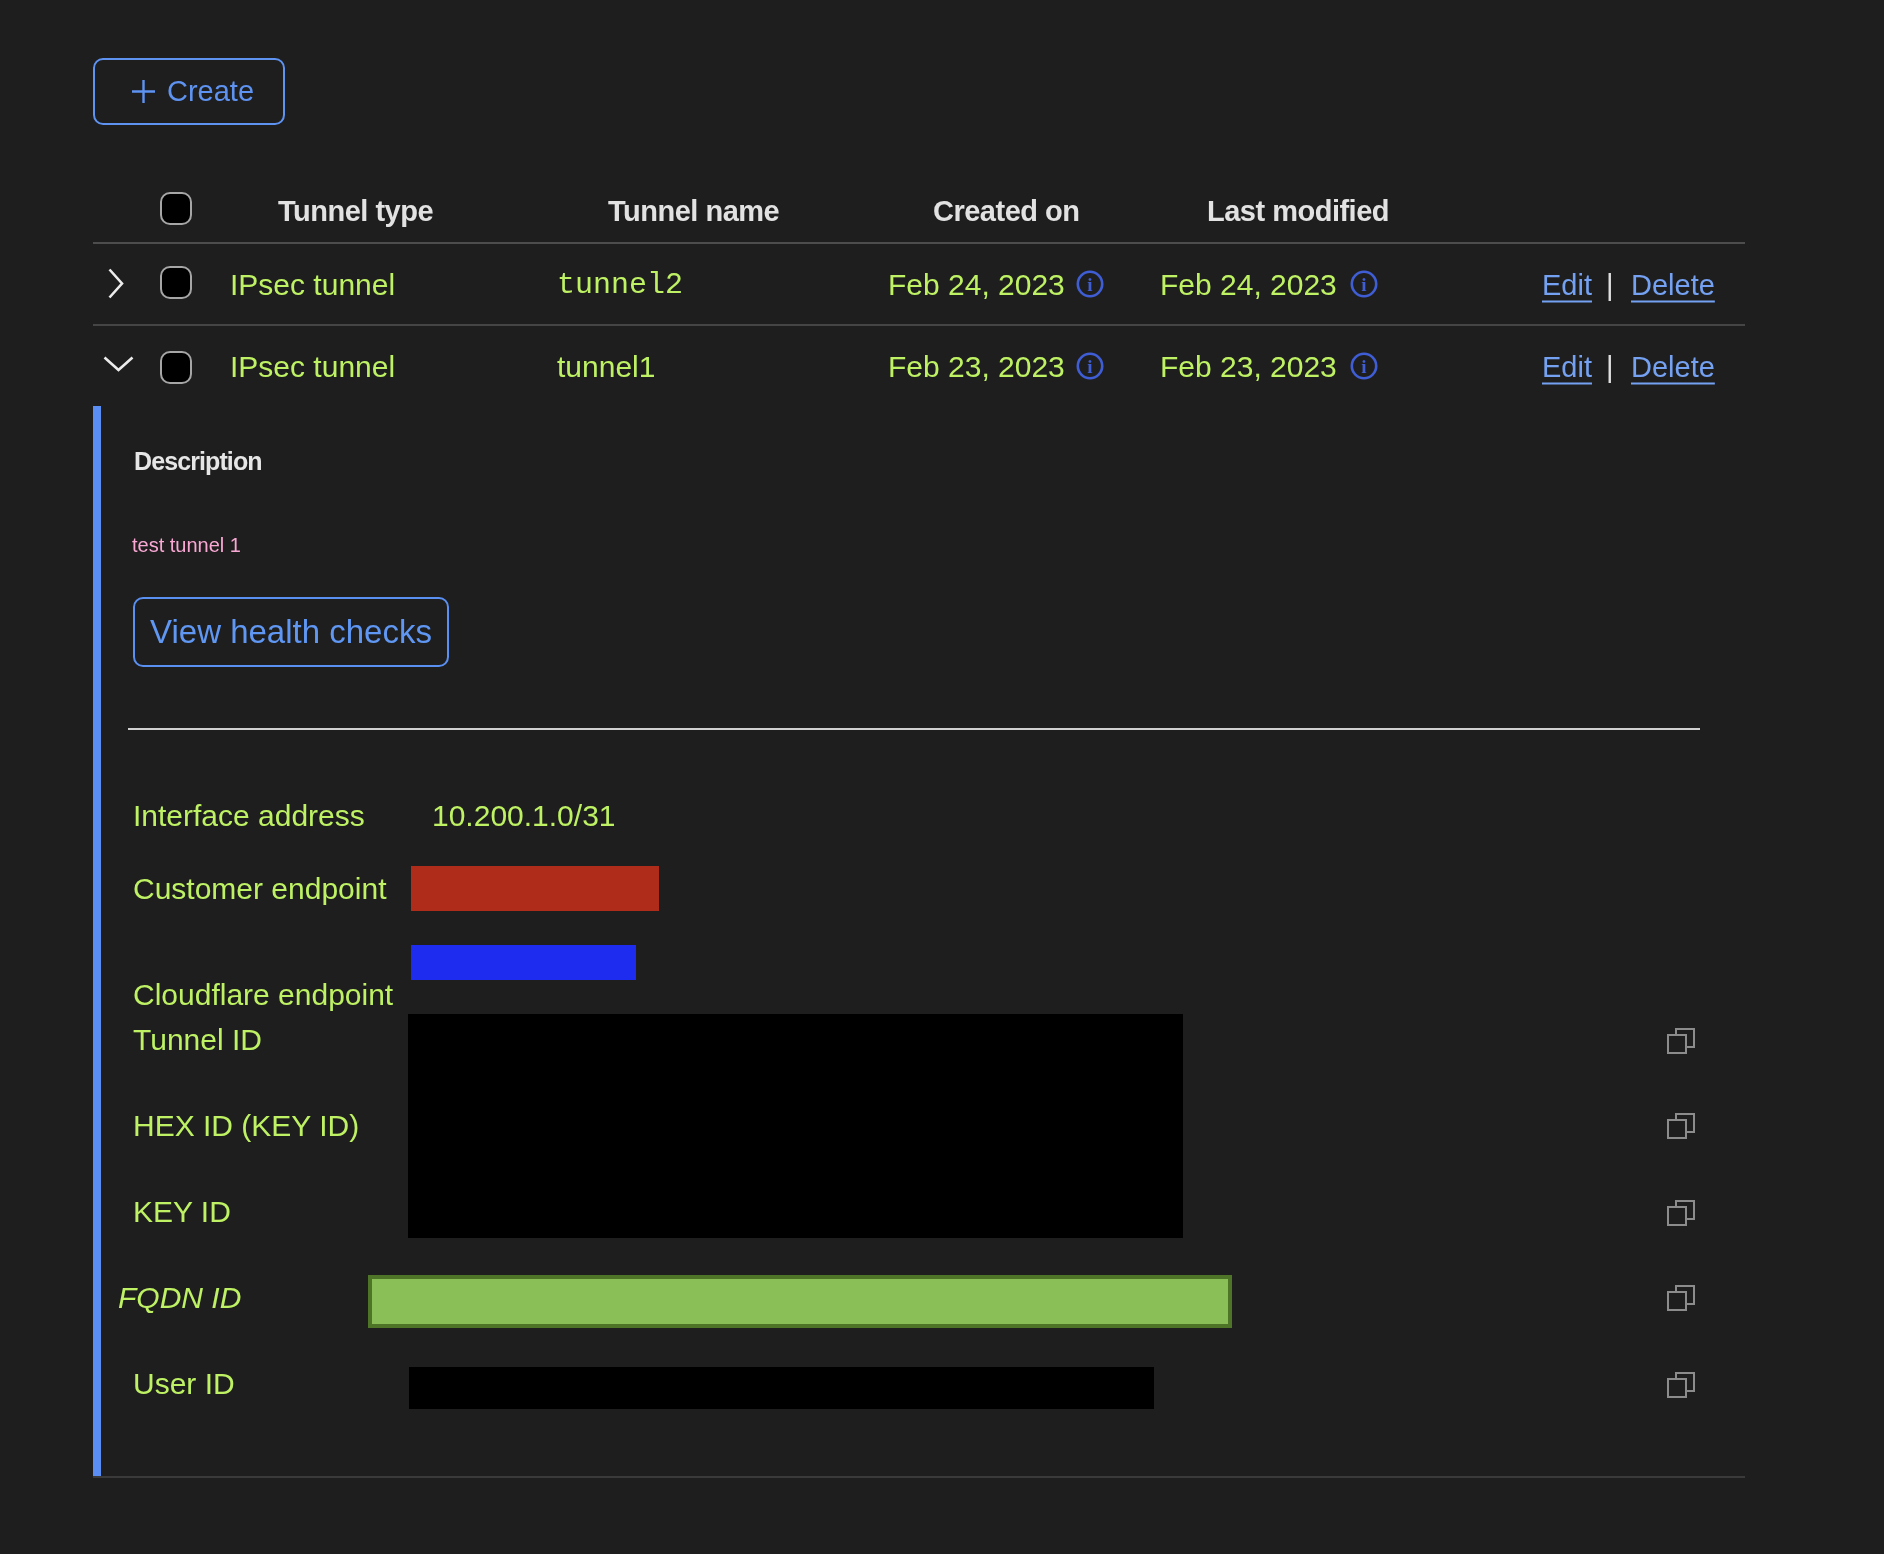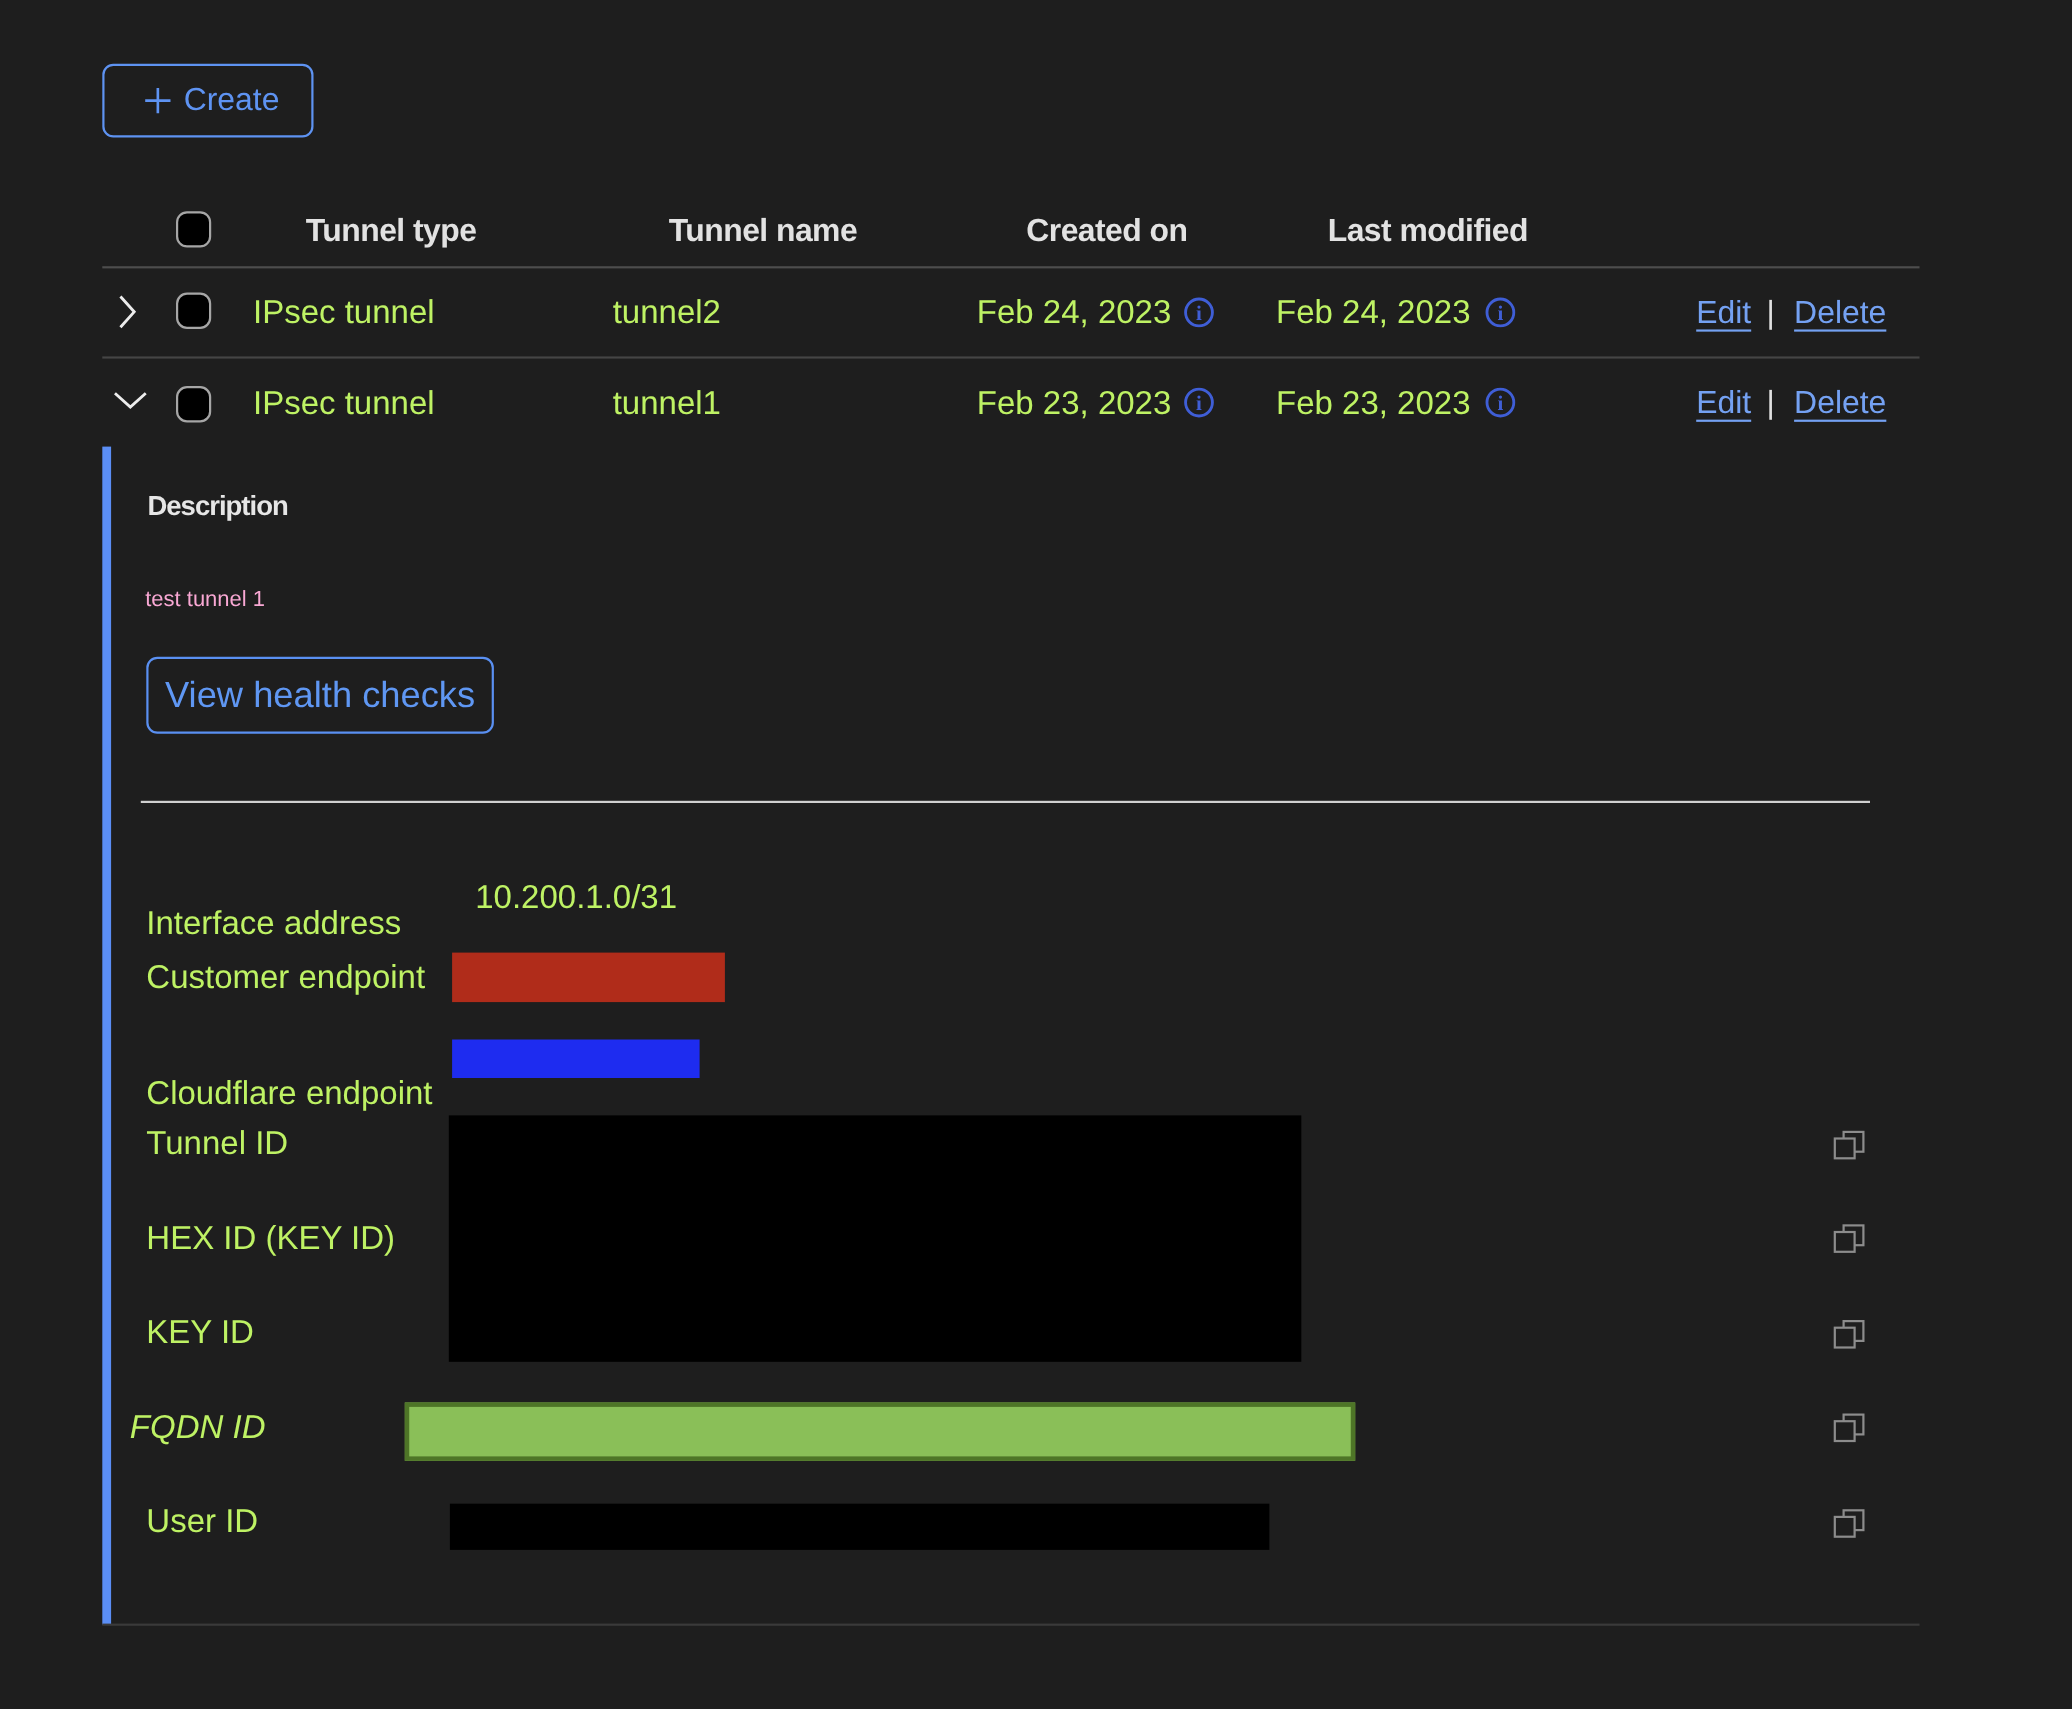--- a/index.html
+++ b/index.html
@@ -33,21 +33,21 @@
 <div class="abs vc hdr" style="left:560px;top:211px;">Tunnel name</div>
 <div class="abs vc hdr" style="left:885px;top:211px;">Created on</div>
 <div class="abs vc hdr" style="left:1159px;top:211px;">Last modified</div>
 <div class="hline" style="left:93px;top:242px;width:1652px;background:#4d4d4d;"></div>
 
 <svg class="abs" style="left:106px;top:267px;" width="19" height="33" viewBox="0 0 19 33">
   <polyline points="3.5,2.5 16,16.5 3.5,30.5" fill="none" stroke="#ececec" stroke-width="2.6"></polyline>
 </svg>
 <div class="checkbox" style="left:160px;top:266px;"></div>
 <div class="abs vc lbl" style="left:230px;top:285px;">IPsec tunnel</div>
-<div class="abs vc lbl" style="left:557px;top:285px;">tunnel2</div>
+<div class="abs vc lbl" style="left:557px;top:285px;font-family:Liberation Mono, monospace;">tunnel2</div>
 <div class="abs vc lbl" style="left:888px;top:285px;">Feb 24, 2023</div>
 <svg class="abs" style="left:1076px;top:270px;" width="28" height="28" viewBox="0 0 28 28">
   <circle cx="14" cy="14" r="12.2" fill="none" stroke="#3f5ed6" stroke-width="2.6"></circle>
   <text x="14" y="21" font-family="Liberation Serif, serif" font-size="19" font-weight="700" fill="#3f5ed6" text-anchor="middle">i</text>
 </svg>
 <div class="abs vc lbl" style="left:1160px;top:285px;">Feb 24, 2023</div>
 <svg class="abs" style="left:1350px;top:270px;" width="28" height="28" viewBox="0 0 28 28">
   <circle cx="14" cy="14" r="12.2" fill="none" stroke="#3f5ed6" stroke-width="2.6"></circle>
   <text x="14" y="21" font-family="Liberation Serif, serif" font-size="19" font-weight="700" fill="#3f5ed6" text-anchor="middle">i</text>
 </svg>
@@ -80,21 +80,21 @@
 
 <div class="abs vc" style="left:134px;top:461px;font-size:25px;font-weight:600;color:#e6e6e6;letter-spacing:-0.9px;">Description</div>
 <div class="abs vc" style="left:132px;top:545px;font-size:20px;color:#f9a8d4;">test tunnel 1</div>
 
 <div class="abs" style="left:133px;top:597px;width:316px;height:70px;box-sizing:border-box;border:2px solid #5a90f2;border-radius:10px;display:flex;align-items:center;justify-content:center;">
   <span style="font-size:33px;color:#5f97f3;">View health checks</span>
 </div>
 
 <div class="hline" style="left:128px;top:728px;width:1572px;background:#d0d0d0;"></div>
 
-<div class="abs vc lbl" style="left:133px;top:816px;margin-top:24px;">Interface address</div>
+<div class="abs vc lbl" style="left:133px;top:816px;">Interface address</div>
 <div class="abs vc lbl" style="left:432px;top:816px;">10.200.1.0/31</div>
 
 <div class="abs vc lbl" style="left:133px;top:889px;">Customer endpoint</div>
 <div class="abs" style="left:411px;top:866px;width:248px;height:45px;background:#b02c1a;"></div>
 
 <div class="abs vc lbl" style="left:133px;top:963px;margin-top:32px;">Cloudflare endpoint</div>
 <div class="abs" style="left:411px;top:945px;width:225px;height:35px;background:#1e2cf0;"></div>
 
 <div class="abs vc lbl" style="left:133px;top:1040px;text-align:right;">Tunnel ID</div>
 <div class="abs vc lbl" style="left:133px;top:1126px;">HEX ID (KEY ID)</div>

